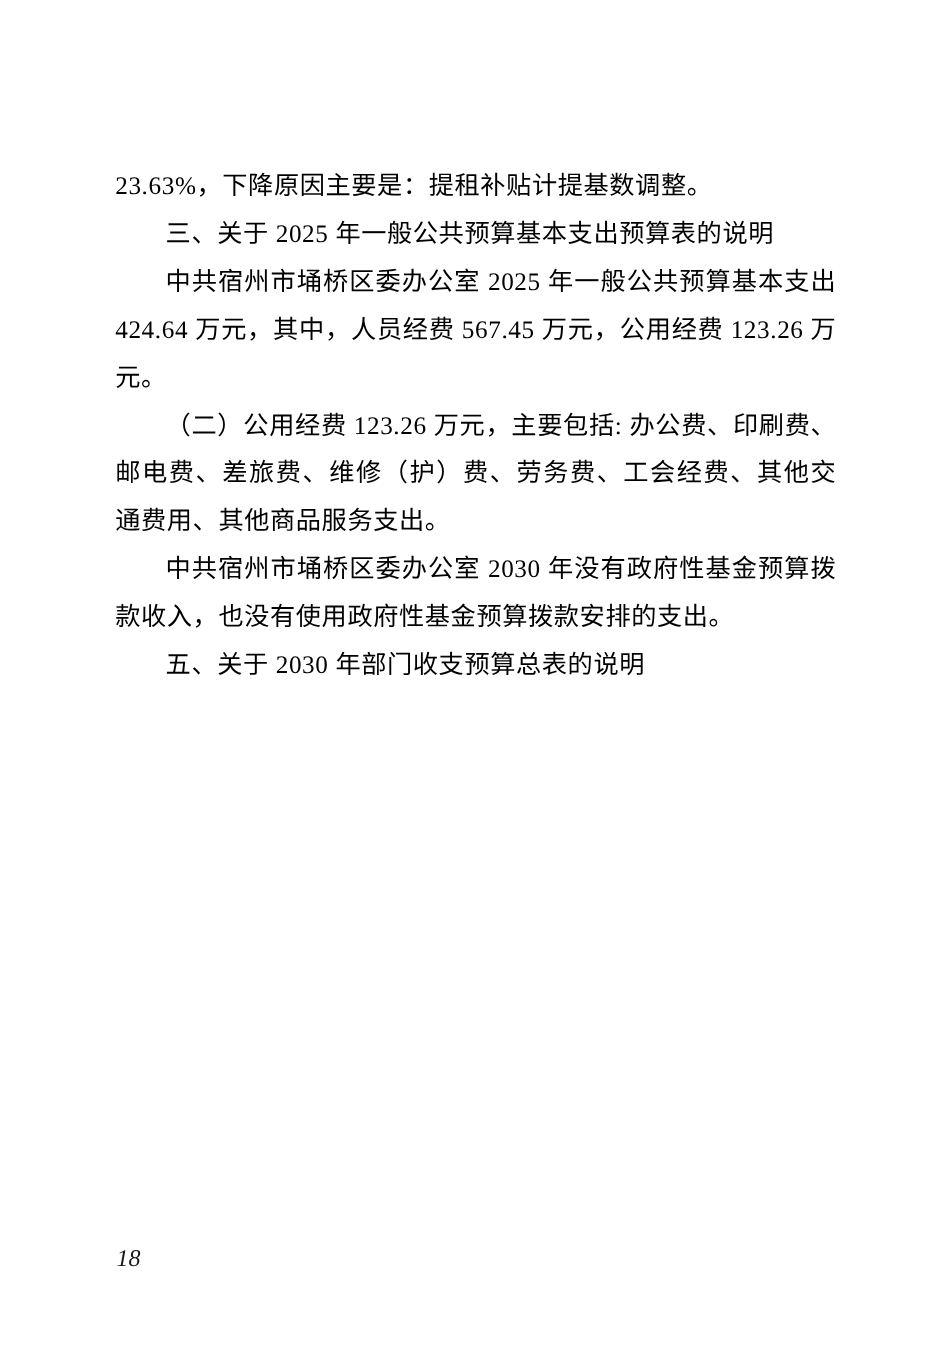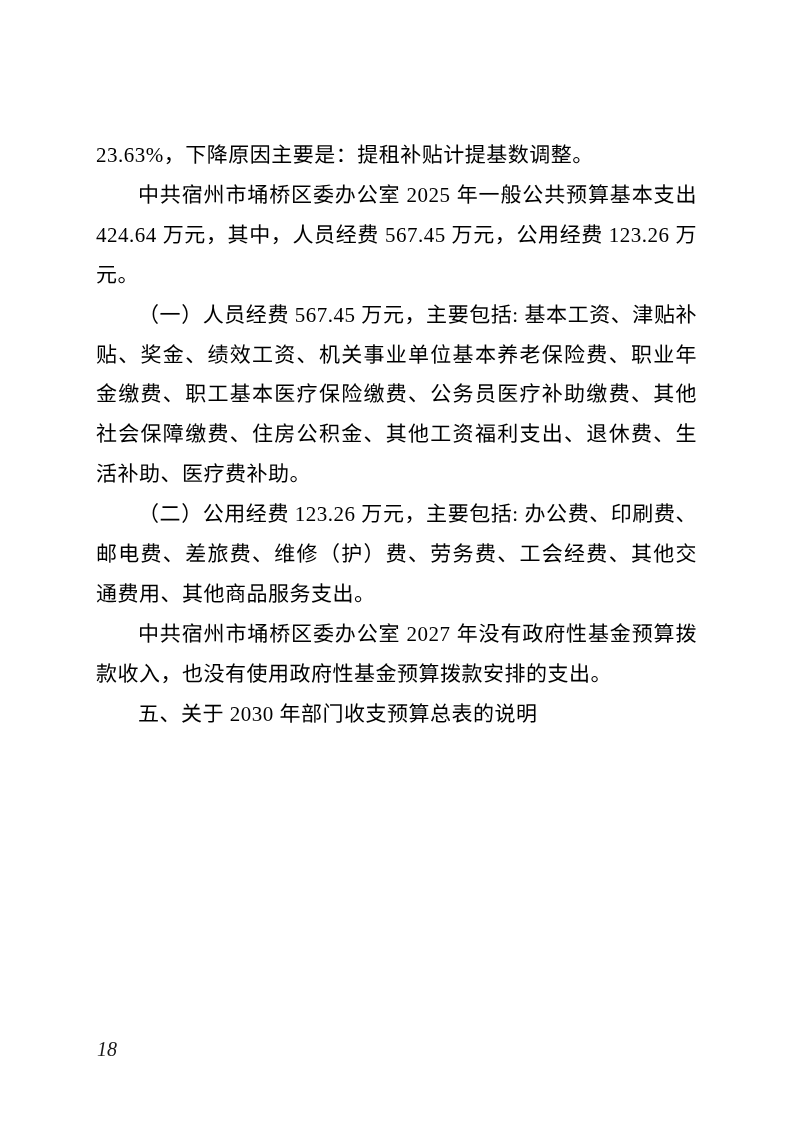--- a/index.html
+++ b/index.html
@@ -54,29 +54,29 @@
 </style>
 </head>
 <body>
 
 <div class="page">
 
   <div class="textblock">
 
     <p class="para-continuation">23.63%，下降原因主要是：提租补贴计提基数调整。</p>
 
+    <h2 class="section-heading">三、关于 2025 年一般公共预算基本支出预算表的说明</h2>
 
     <p class="para-indent">中共宿州市埇桥区委办公室 2025 年一般公共预算基本支出 424.64 万元，其中，人员经费 567.45 万元，公用经费 123.26 万元。</p>
 
-    <p class="para-indent">（一）人员经费 567.45 万元，主要包括: 基本工资、津贴补贴、奖金、绩效工资、机关事业单位基本养老保险费、职业年金缴费、职工基本医疗保险缴费、公务员医疗补助缴费、其他社会保障缴费、住房公积金、其他工资福利支出、退休费、生活补助、医疗费补助。</p>
 
     <p class="para-indent">（二）公用经费 123.26 万元，主要包括: 办公费、印刷费、邮电费、差旅费、维修（护）费、劳务费、工会经费、其他交通费用、其他商品服务支出。</p>
 
 
-    <p class="para-indent">中共宿州市埇桥区委办公室 2027 年没有政府性基金预算拨款收入，也没有使用政府性基金预算拨款安排的支出。</p>
+    <p class="para-indent">中共宿州市埇桥区委办公室 2030 年没有政府性基金预算拨款收入，也没有使用政府性基金预算拨款安排的支出。</p>
 
     <h2 class="section-heading">五、关于 2030 年部门收支预算总表的说明</h2>
 
 
   </div>
 
   <div class="page-number">18</div>
 
 </div>
 

